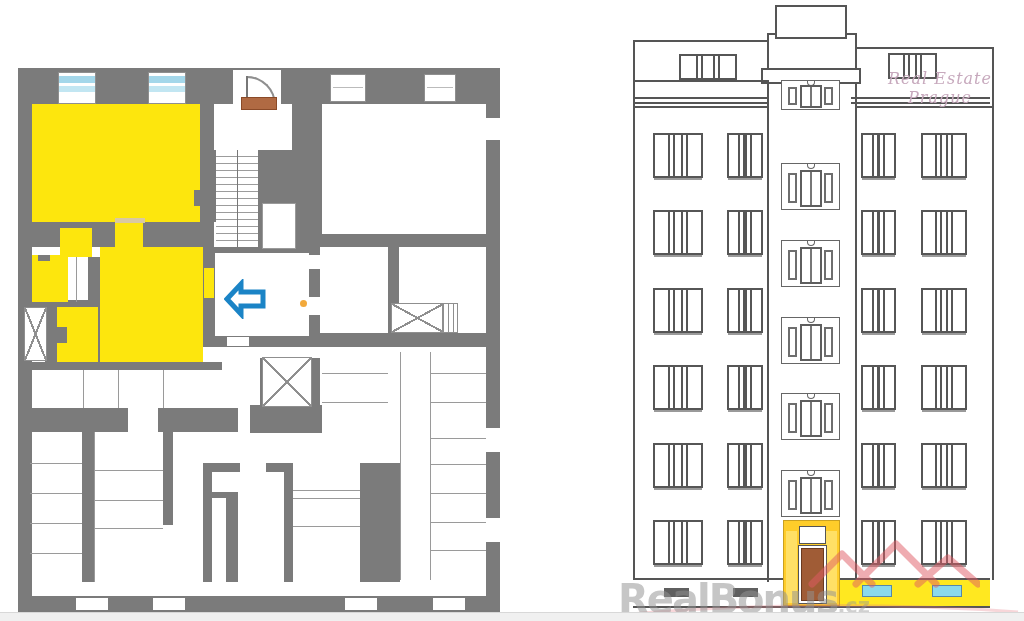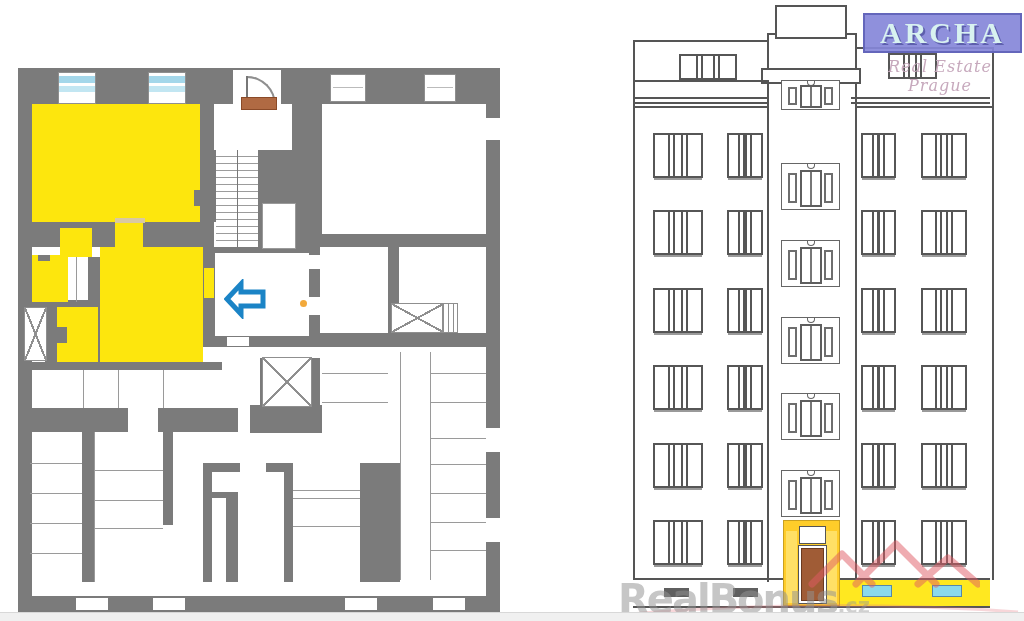--- a/index.html
+++ b/index.html
@@ -48,21 +48,21 @@
   .mzd{position:absolute;left:50%;top:6px;width:22px;height:37px;margin-left:-11px;border:2px solid #5e5e5e;box-sizing:border-box;
       background:linear-gradient(to right,#fff 46%,#777 46%,#777 54%,#fff 54%);}
   .mezz.small{height:30px;}
   .mezz.small .mzl,.mezz.small .mzr{top:6px;height:18px;}
   .mezz.small .mzd{top:4px;height:23px;}
   
   #archa-box{position:absolute;left:863px;top:13px;width:159px;height:40px;background:rgba(133,135,217,0.92);
       border:2px solid #6466bb;box-sizing:border-box;display:flex;align-items:center;justify-content:center;}
   #archa-text{font-family:"Liberation Serif",serif;font-weight:bold;font-size:30px;letter-spacing:3px;
       color:#d8f2f0;text-shadow:2px 2px 0 rgba(80,82,160,0.8);}
-  #archa-sub{position:absolute;left:856px;top:57px;width:168px;text-align:center;
+  #archa-sub{position:absolute;left:856px;top:69px;width:168px;text-align:center;
       font-family:"DejaVu Serif",serif;font-style:italic;font-size:16px;color:#c7a9bd;letter-spacing:1px;}
   #realbonus{position:absolute;left:618px;top:576px;font-family:"DejaVu Sans",sans-serif;font-weight:bold;
       font-size:40px;letter-spacing:-2px;color:rgba(145,145,145,0.52);white-space:nowrap;}
   #realbonus .cz{font-size:21px;letter-spacing:0;color:rgba(150,150,150,0.45);}
   #bottom-strip{position:absolute;left:0;top:612px;width:1024px;height:9px;background:#f0f0f0;border-top:1px solid #d8d8d8;}
 </style>
 </head>
 <body>
 
 <div id="canvas">
@@ -288,23 +288,20 @@
     <div class="arc" style="left:247px;top:76px;width:27px;height:27px;"></div>
     <i class="pl" style="left:246px;top:76px;width:2px;height:28px;background:#777;"></i>
     <i style="position:absolute;left:241px;top:97px;width:34px;height:11px;background:#b06a43;border:1px solid #8a4a28;"></i>
 
     <svg style="position:absolute;left:224px;top:279px;" width="42" height="40" viewBox="0 0 42 40">
       <polygon points="3,20 17,5 17,13 39,13 39,27 17,27 17,35" fill="#ffffff" stroke="#1b84c6" stroke-width="5"></polygon>
     </svg>
     <i style="position:absolute;left:300px;top:300px;width:7px;height:7px;border-radius:50%;background:#f2a93b;"></i>
   </div>
 
-  <div id="archa-box">
-    <span id="archa-text">ARCHA</span>
-  </div>
   <div id="archa-sub">Real Estate Prague</div>
 
   <svg style="position:absolute;left:808px;top:536px;" width="172" height="52" viewBox="0 0 172 52">
     <path d="M4,48 L34,18 L64,48 M48,48 L88,8 L128,48 M110,48 L140,22 L170,48" fill="none" stroke="rgba(224,90,100,0.5)" stroke-width="7" stroke-linejoin="round" stroke-linecap="round"></path>
   </svg>
   <svg style="position:absolute;left:628px;top:596px;" width="392" height="22" viewBox="0 0 392 22">
     <path d="M2,18 Q200,2 390,16" fill="none" stroke="rgba(230,120,130,0.3)" stroke-width="3"></path>
   </svg>
   <div id="realbonus"><span>RealBonus</span><span class="cz">.cz</span></div>
 

